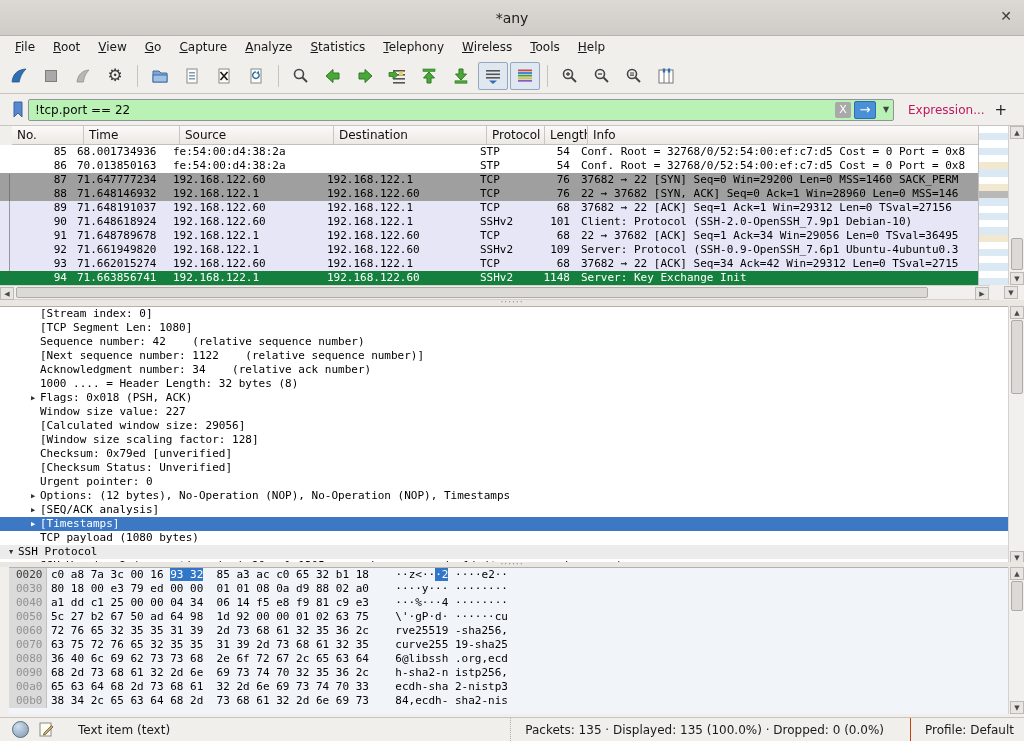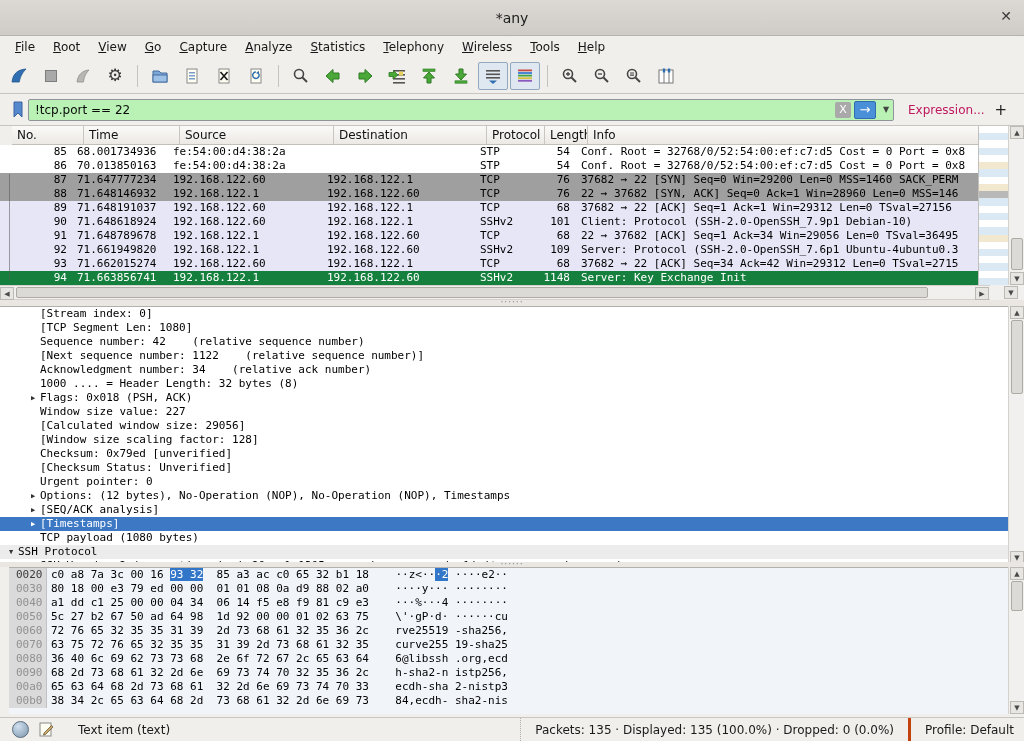--- a/index.html
+++ b/index.html
@@ -103,21 +103,21 @@
   .status{position:absolute;left:0;top:717px;width:1024px;height:24px;background:#f1efec;
           border-top:1px solid #c8c4bf;display:flex;align-items:center;font-size:12px;color:#1a1a1a;
           box-sizing:border-box;}
   .expert{width:15px;height:15px;border-radius:50%;
           background:radial-gradient(circle at 35% 30%,#cfe0ef,#7f96ad);border:1px solid #5a6b7d;
           margin-left:12px;flex:none;}
   .cmticon{margin-left:10px;flex:none;display:flex;}
   .sleft{margin-left:24px;}
   .sright{margin-left:auto;display:flex;align-items:center;height:100%;}
   .spackets{padding:0 14px;border-left:1px dotted #b0aca7;height:100%;display:flex;align-items:center;}
-  .sprofile{padding:0 10px 0 14px;border-left:3px solid #c2410c;height:100%;display:flex;align-items:center;}
+  .sprofile{padding:0 10px 0 14px;border-left:1px solid #c2410c;height:100%;display:flex;align-items:center;margin-left:12px;}
 </style>
 </head>
 <body>
 
 <div id="app">
 
   <div class="titlebar">
     <span class="title">*any</span>
     <span class="close-btn">✕</span>
   </div>
@@ -363,21 +363,21 @@
           <div class="pcell c-len">68</div>
           <div class="pcell c-info">22 → 37682 [ACK] Seq=1 Ack=34 Win=29056 Len=0 TSval=36495</div>
         </div>
         <div class="prow lav">
           <div class="pcell c-no">92</div>
           <div class="pcell c-time">71.661949820</div>
           <div class="pcell c-src">192.168.122.1</div>
           <div class="pcell c-dst">192.168.122.60</div>
           <div class="pcell c-proto">SSHv2</div>
           <div class="pcell c-len">109</div>
-          <div class="pcell c-info">Server: Protocol (SSH-2.0-OpenSSH_7.6p1 Ubuntu-4ubuntu0.3</div>
+          <div class="pcell c-info">Server: Protocol (SSH-0.9-OpenSSH_7.6p1 Ubuntu-4ubuntu0.3</div>
         </div>
         <div class="prow lav">
           <div class="pcell c-no">93</div>
           <div class="pcell c-time">71.662015274</div>
           <div class="pcell c-src">192.168.122.60</div>
           <div class="pcell c-dst">192.168.122.1</div>
           <div class="pcell c-proto">TCP</div>
           <div class="pcell c-len">68</div>
           <div class="pcell c-info">37682 → 22 [ACK] Seq=34 Ack=42 Win=29312 Len=0 TSval=2715</div>
         </div>

